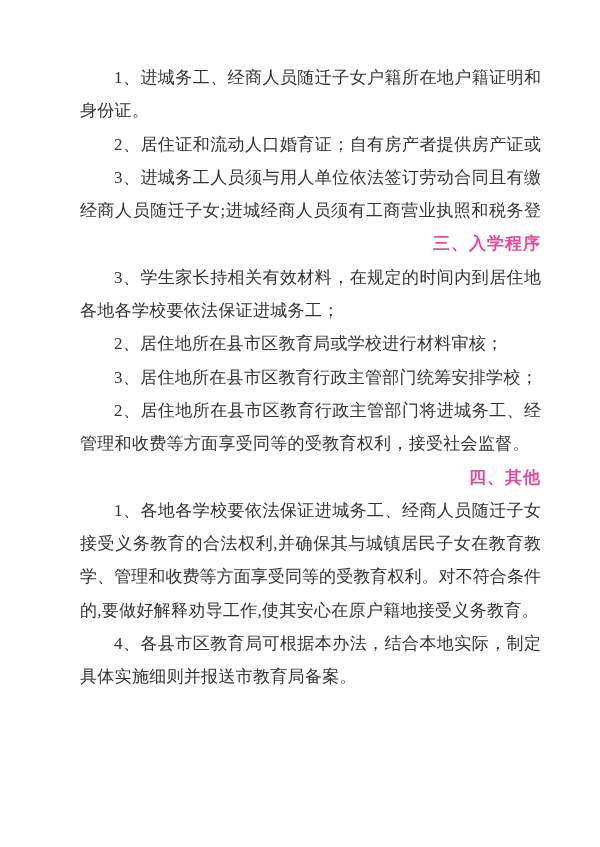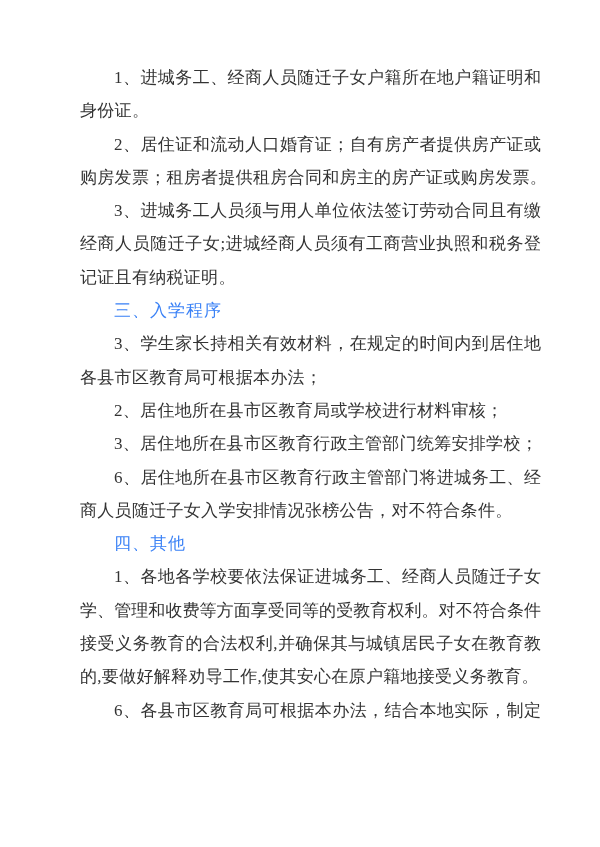--- a/index.html
+++ b/index.html
@@ -36,80 +36,79 @@
   .ln.fill {
     white-space: normal;
     letter-spacing: 0;
     text-align: justify;
     text-align-last: justify;
     text-justify: inter-character;
   }
   .ln.first { text-indent: 2em; }
   .heading .ln {
     font-family: "Liberation Sans", "DejaVu Sans", sans-serif;
-    font-weight: normal;
-    color: #3b82f6;
+    font-weight: bold;
+    color: #ec4899;
     letter-spacing: 1px;
+    text-align: right;
   }
 </style>
 </head>
 <body>
 
 <div class="page">
   <div class="doc">
 
     <div class="para">
       <div class="ln first fill">1、进城务工、经商人员随迁子女户籍所在地户籍证明和</div>
       <div class="ln">身份证。</div>
     </div>
 
     <div class="para">
       <div class="ln first fill">2、居住证和流动人口婚育证；自有房产者提供房产证或</div>
-      <div class="ln">购房发票；租房者提供租房合同和房主的房产证或购房发票。</div>
     </div>
 
     <div class="para">
       <div class="ln first fill">3、进城务工人员须与用人单位依法签订劳动合同且有缴</div>
       <div class="ln fill">经商人员随迁子女;进城经商人员须有工商营业执照和税务登</div>
-      <div class="ln">记证且有纳税证明。</div>
     </div>
 
 
     <div class="para heading">
       <div class="ln first">三、入学程序</div>
     </div>
 
     <div class="para">
       <div class="ln first fill">3、学生家长持相关有效材料，在规定的时间内到居住地</div>
-      <div class="ln">各县市区教育局可根据本办法；</div>
+      <div class="ln">各地各学校要依法保证进城务工；</div>
     </div>
 
     <div class="para">
       <div class="ln first">2、居住地所在县市区教育局或学校进行材料审核；</div>
     </div>
 
     <div class="para">
       <div class="ln first">3、居住地所在县市区教育行政主管部门统筹安排学校；</div>
     </div>
 
     <div class="para">
-      <div class="ln first fill">6、居住地所在县市区教育行政主管部门将进城务工、经</div>
-      <div class="ln">商人员随迁子女入学安排情况张榜公告，对不符合条件。</div>
+      <div class="ln first fill">2、居住地所在县市区教育行政主管部门将进城务工、经</div>
+      <div class="ln">管理和收费等方面享受同等的受教育权利，接受社会监督。</div>
     </div>
 
     <div class="para heading">
       <div class="ln first">四、其他</div>
     </div>
 
     <div class="para">
       <div class="ln first fill">1、各地各学校要依法保证进城务工、经商人员随迁子女</div>
+      <div class="ln fill">接受义务教育的合法权利,并确保其与城镇居民子女在教育教</div>
       <div class="ln fill">学、管理和收费等方面享受同等的受教育权利。对不符合条件</div>
-      <div class="ln fill">接受义务教育的合法权利,并确保其与城镇居民子女在教育教</div>
       <div class="ln">的,要做好解释劝导工作,使其安心在原户籍地接受义务教育。</div>
     </div>
 
     <div class="para">
-      <div class="ln first fill">6、各县市区教育局可根据本办法，结合本地实际，制定</div>
+      <div class="ln first fill">4、各县市区教育局可根据本办法，结合本地实际，制定</div>
       <div class="ln">具体实施细则并报送市教育局备案。</div>
     </div>
 
   </div>
 </div>
 
 </body></html>

